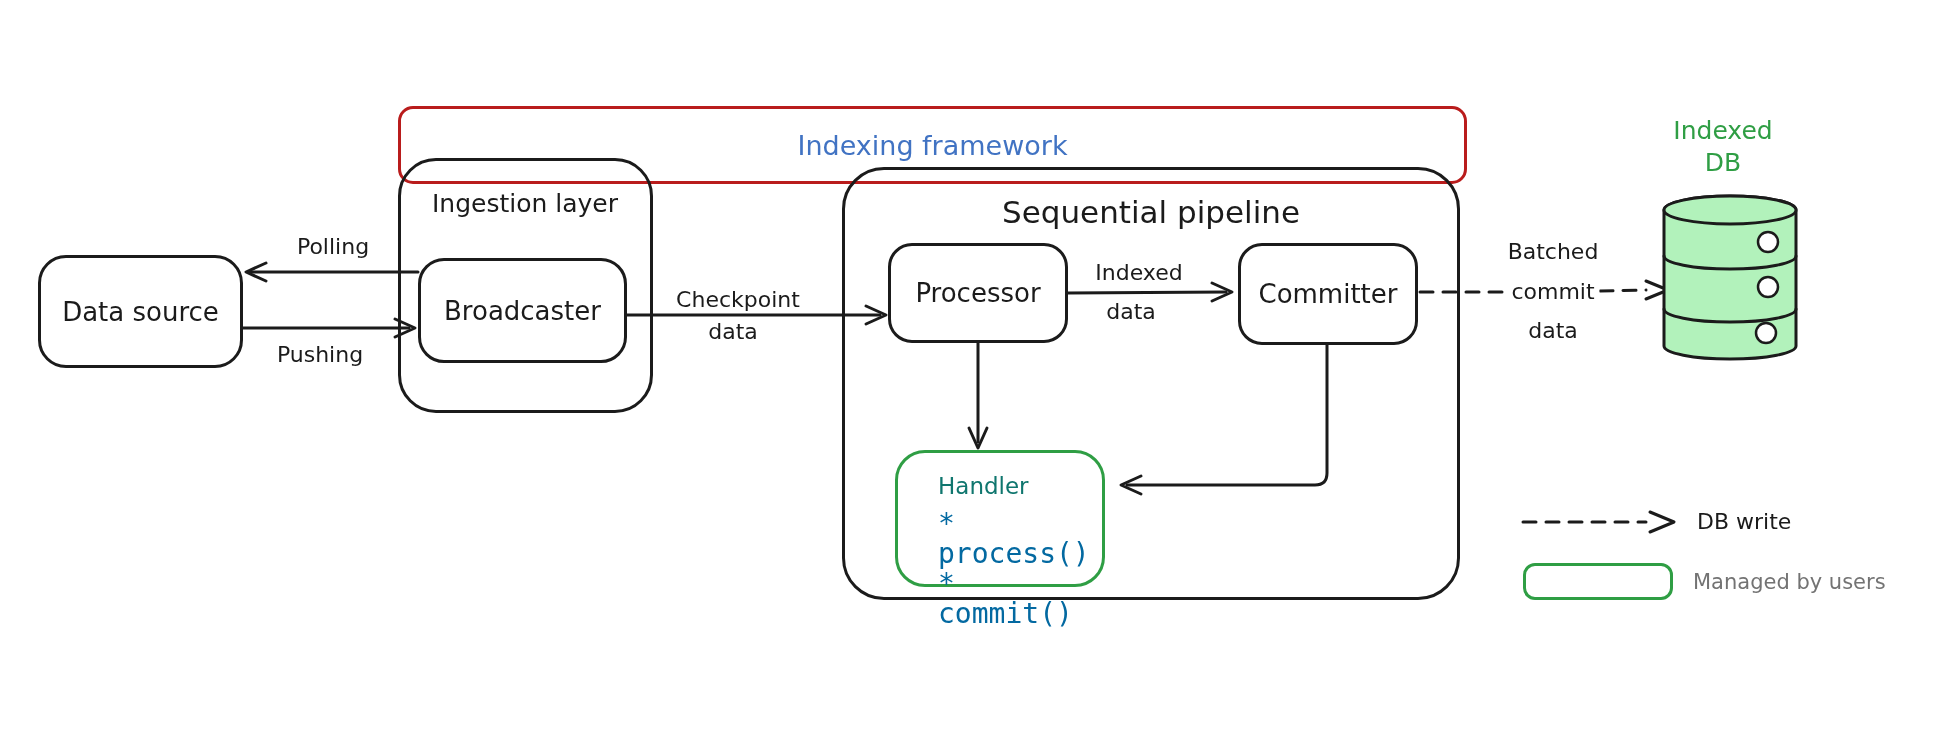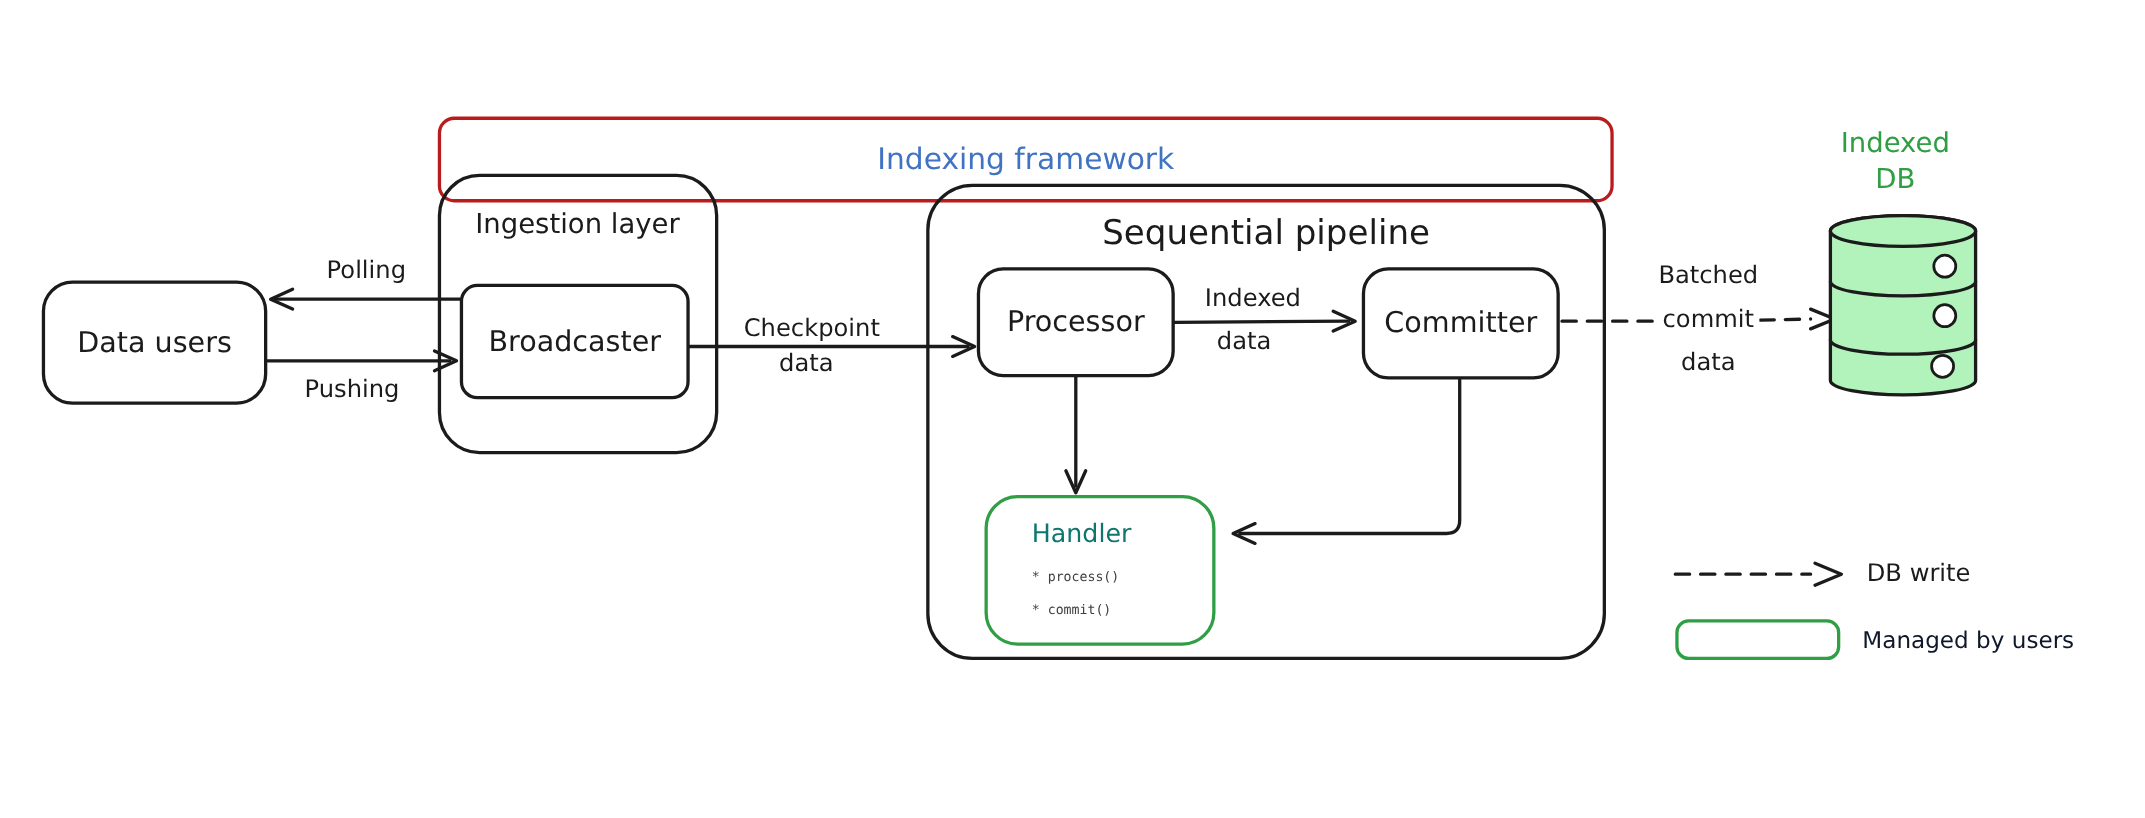--- a/index.html
+++ b/index.html
@@ -7,36 +7,36 @@
     position:relative;width:1950px;height:744px;background:#ffffff;
     font-family:"DejaVu Sans",sans-serif;color:#1b1b1b;overflow:hidden;
   }
   svg.layer{position:absolute;left:0;top:0;width:1950px;height:744px;}
   .box{position:absolute;box-sizing:border-box;border:3px solid #1b1b1b;background:transparent;}
   .flexc{display:flex;align-items:center;justify-content:center;}
   .blue-frame{left:398px;top:62px;width:1069px;height:78px;border:3px solid #b91c1c;border-radius:15px;margin-top:44px;}
   .blue-frame span{color:#4173c3;font-size:27px;}
   .ingestion{left:398px;top:158px;width:255px;height:255px;border-radius:38px;}
   .data-source{left:38px;top:255px;width:205px;height:113px;border-radius:28px;font-size:26px;}
-  .broadcaster{left:418px;top:258px;width:209px;height:105px;border-radius:16px;font-size:26px;}
+  .broadcaster{left:418px;top:258px;width:209px;height:105px;border-radius:26px;font-size:26px;}
   .pipeline{left:842px;top:167px;width:618px;height:433px;border-radius:42px;}
   .processor{left:888px;top:243px;width:180px;height:100px;border-radius:24px;font-size:26px;}
   .committer{left:1238px;top:243px;width:180px;height:102px;border-radius:24px;font-size:26px;}
   .handler{left:895px;top:450px;width:210px;height:137px;border-radius:30px;border-color:#2f9e44;
            display:flex;flex-direction:column;align-items:flex-start;padding:16px 0 0 40px;}
   .handler .h-title{color:#0f766e;font-size:23px;line-height:34px;}
-  .handler .h-method{color:#404040;font-family:"DejaVu Sans Mono",monospace;font-size:12px;line-height:30px;}
+  .handler .h-method{color:#0369a1;font-family:"DejaVu Sans Mono",monospace;font-size:28px;line-height:30px;}
   .handler .h-methods{margin-top:6px;}
   .legend-swatch{left:1523px;top:563px;width:150px;height:37px;border:3px solid #2f9e44;border-radius:12px;}
   .lab{position:absolute;white-space:nowrap;}
   .center{transform:translate(-50%,-50%);}
   .elabel{font-size:22px;}
   .big-title{font-size:31px;text-align:right;}
   .mid-title{font-size:25px;}
-  .green-text{color:#0f172a;}
+  .green-text{color:#737373;}
   .dbl{font-size:25px;color:#2f9e44;}
   .white-bg{background:#ffffff;padding:0 5px;}
 </style>
 </head>
 <body>
 
 <div class="canvas">
 
   <svg class="layer" viewBox="0 0 1950 744" fill="none" stroke="#1b1b1b" stroke-width="3" stroke-linecap="round" stroke-linejoin="round">
 
@@ -77,21 +77,21 @@
   </svg>
 
   <div class="box blue-frame flexc">
     <span>Indexing framework</span>
   </div>
 
   <div class="box ingestion"></div>
   <div class="lab center mid-title" style="left:525px;top:203px;">Ingestion layer</div>
 
   <div class="box data-source flexc">
-    <span>Data users</span>
+    <span>Data source</span>
   </div>
 
   <div class="box broadcaster flexc">
     <span>Broadcaster</span>
   </div>
 
   <div class="box pipeline"></div>
   <div class="lab center big-title" style="left:1151px;top:212px;">Sequential pipeline</div>
 
   <div class="box committer flexc">

